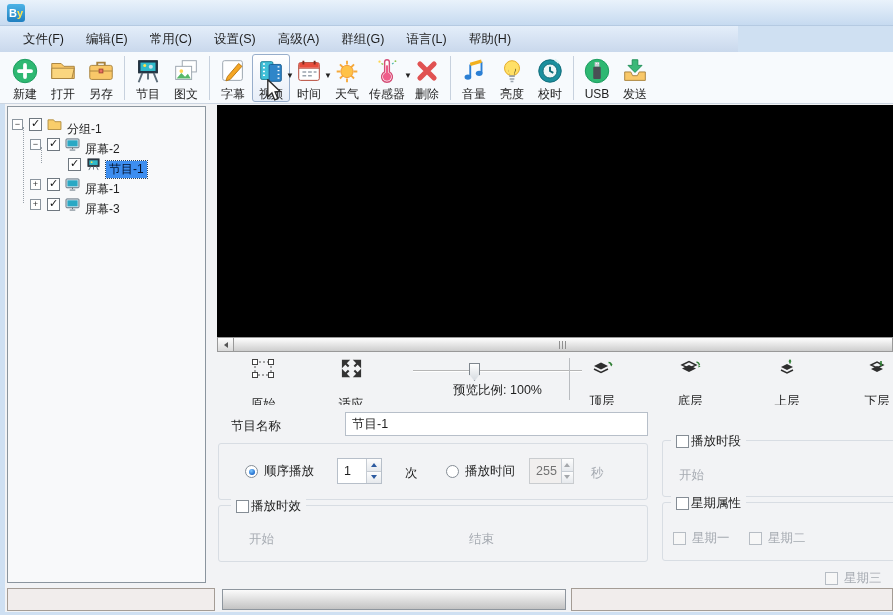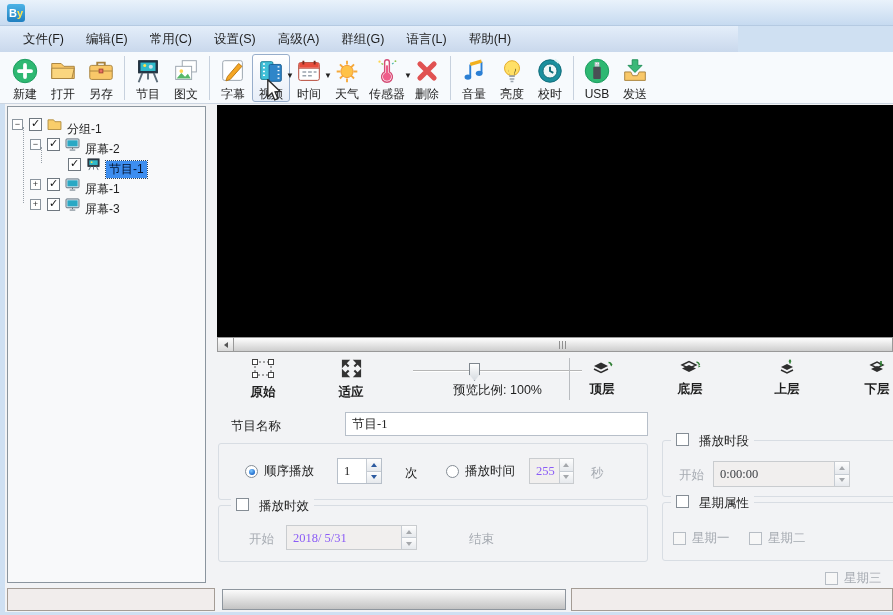--- a/index.html
+++ b/index.html
@@ -54,48 +54,48 @@
   .hs-btn { width:17px; height:15px; background:linear-gradient(#fefefe,#d9d9d9); border:1px solid #999;
     display:flex; align-items:center; justify-content:center; }
   .hs-btn .tri { width:0; height:0; border-top:3.5px solid transparent; border-bottom:3.5px solid transparent; border-right:4px solid #555; }
   .hs-thumb { flex:1; background:linear-gradient(#fefefe,#cdcdcd); border:1px solid #999; border-left:none; position:relative; }
   .hs-grip { position:absolute; left:50%; top:3px; margin-left:-4px; width:8px; height:8px;
     background:repeating-linear-gradient(90deg,#8f8f8f 0 1px,transparent 1px 3px); }
 
   
   .controls-row { position:absolute; left:217px; top:352px; width:676px; height:53px; overflow:hidden; }
   .pv-btn { position:absolute; top:7px; width:44px; display:flex; flex-direction:column; align-items:center; }
-  .pv-btn .plabel { font-size:12.5px; margin-top:3px; white-space:nowrap;font-weight:bold; }
+  .pv-btn .plabel { font-size:12.5px; margin-top:15px; white-space:nowrap; }
   .slider-wrap { position:absolute; left:183px; top:4px; width:195px; }
   .slider-track { position:relative; margin:14px 13px 0 13px; height:2px; background:#b6b6b6; border-bottom:1px solid #fff; }
   .slider-thumb { position:absolute; left:56px; top:-7px; width:11px; height:18px;
     background:linear-gradient(#fefefe,#d7dce1); border:1px solid #7f868d;
     clip-path:polygon(0 0,100% 0,100% 62%,50% 100%,0 62%); }
   .slider-label { text-align:center; margin-top:10px; font-size:12.5px; }
   .v-sep { position:absolute; left:352px; top:6px; width:1px; height:42px; background:#b9bcc0; }
 
   
-  .form-area { position:absolute; left:217px; top:405px; width:676px; height:178px;font-family:Liberation Serif, serif; }
+  .form-area { position:absolute; left:217px; top:405px; width:676px; height:178px; }
   .gbox { position:absolute; border:1px solid #d8dde3; border-radius:3px; background:transparent; }
   .gbox-title { position:absolute; top:-8px; left:12px; background:#f2f3f5; padding:0 5px;
-    display:flex; gap:10px; }
+    display:flex; align-items:center; gap:2px; }
   .flabel { font-size:12.5px; }
   .dis { color:#a5aab1; }
   .tinput { background:#fff; border:1px solid #b7bfc9; padding:3px 6px; font-size:12.5px; color:#1e1e1e; }
 
   .spin { position:absolute; display:flex; background:#fff; border:1px solid #b7bfc9; height:26px; }
   .spin .spin-val { flex:1; padding:5px 4px 0 6px; font-size:12.5px; }
   .spin .spin-btns { width:15px; display:flex; flex-direction:column; border-left:1px solid #c6ccd3; }
   .spin .sb1 { flex:1; display:flex; align-items:center; justify-content:center;
     background:linear-gradient(#fdfdfd,#e6e9ed); border-bottom:1px solid #c6ccd3; }
   .spin .sb2 { flex:1; display:flex; align-items:center; justify-content:center; background:linear-gradient(#fdfdfd,#e6e9ed); }
   .arr-up { width:0; height:0; border-left:3px solid transparent; border-right:3px solid transparent; border-bottom:4px solid #2c5aa0; }
   .arr-dn { width:0; height:0; border-left:3px solid transparent; border-right:3px solid transparent; border-top:4px solid #2c5aa0; }
   .spin.disabled { background:#f1efee; border-color:#c9cccf; }
-  .spin.disabled .spin-val { color:#8b5cf6; }
+  .spin.disabled .spin-val { color:#737373; }
   .spin.disabled .arr-up { border-bottom-color:#a5a8ac; }
   .spin.disabled .arr-dn { border-top-color:#a5a8ac; }
 
   .radio { width:13px; height:13px; border-radius:50%; border:1px solid #858d95; background:#fff; position:relative; flex:0 0 auto; }
   .radio.sel::after { content:""; position:absolute; left:2.5px; top:2.5px; width:6px; height:6px; border-radius:50%;
     background:radial-gradient(circle at 38% 32%, #7ec7ff 0%, #1a66c9 75%); }
   .cb { width:13px; height:13px; border:1px solid #858d95; background:#fff; flex:0 0 auto; }
   .cb.disb { border-color:#b7bdc4; background:#f7f7f7; }
   .row-inline { position:absolute; display:flex; align-items:center; gap:6px; }
 
@@ -509,51 +509,29 @@
       </div>
       <div class="flabel dis" style="position:absolute; left:372px; top:21px;">秒</div>
     </div>
 
     <div class="gbox" style="left:1px; top:100px; width:430px; height:57px;">
       <div class="gbox-title">
         <span class="cb"></span>
         <span class="flabel">播放时效</span>
       </div>
       <div class="flabel dis" style="position:absolute; left:30px; top:25px;">开始</div>
-      <div class="spin disabled" style="left:67px; top:19px; width:131px; height:25px;">
-        <span class="spin-val">2018/ 5/31</span>
-        <span class="spin-btns">
-            <span class="sb1">
-              <span class="arr-up"></span>
-            </span>
-            <span class="sb2">
-              <span class="arr-dn"></span>
-            </span>
-          </span>
-      </div>
       <div class="flabel dis" style="position:absolute; left:250px; top:25px;">结束</div>
     </div>
 
     <div class="gbox" style="left:445px; top:35px; width:300px; height:57px;">
       <div class="gbox-title" style="left:8px;">
         <span class="cb"></span>
         <span class="flabel">播放时段</span>
       </div>
       <div class="flabel dis" style="position:absolute; left:16px; top:26px;">开始</div>
-      <div class="spin disabled" style="left:50px; top:20px; width:137px; height:26px;">
-        <span class="spin-val" style="color:#3c3f44;">0:00:00</span>
-        <span class="spin-btns">
-            <span class="sb1">
-              <span class="arr-up"></span>
-            </span>
-            <span class="sb2">
-              <span class="arr-dn"></span>
-            </span>
-          </span>
-      </div>
     </div>
 
     <div class="gbox" style="left:445px; top:97px; width:300px; height:59px;">
       <div class="gbox-title" style="left:8px;">
         <span class="cb"></span>
         <span class="flabel">星期属性</span>
       </div>
       <div class="row-inline" style="left:10px; top:27px;">
         <span class="cb disb"></span>
         <span class="flabel dis">星期一</span>

